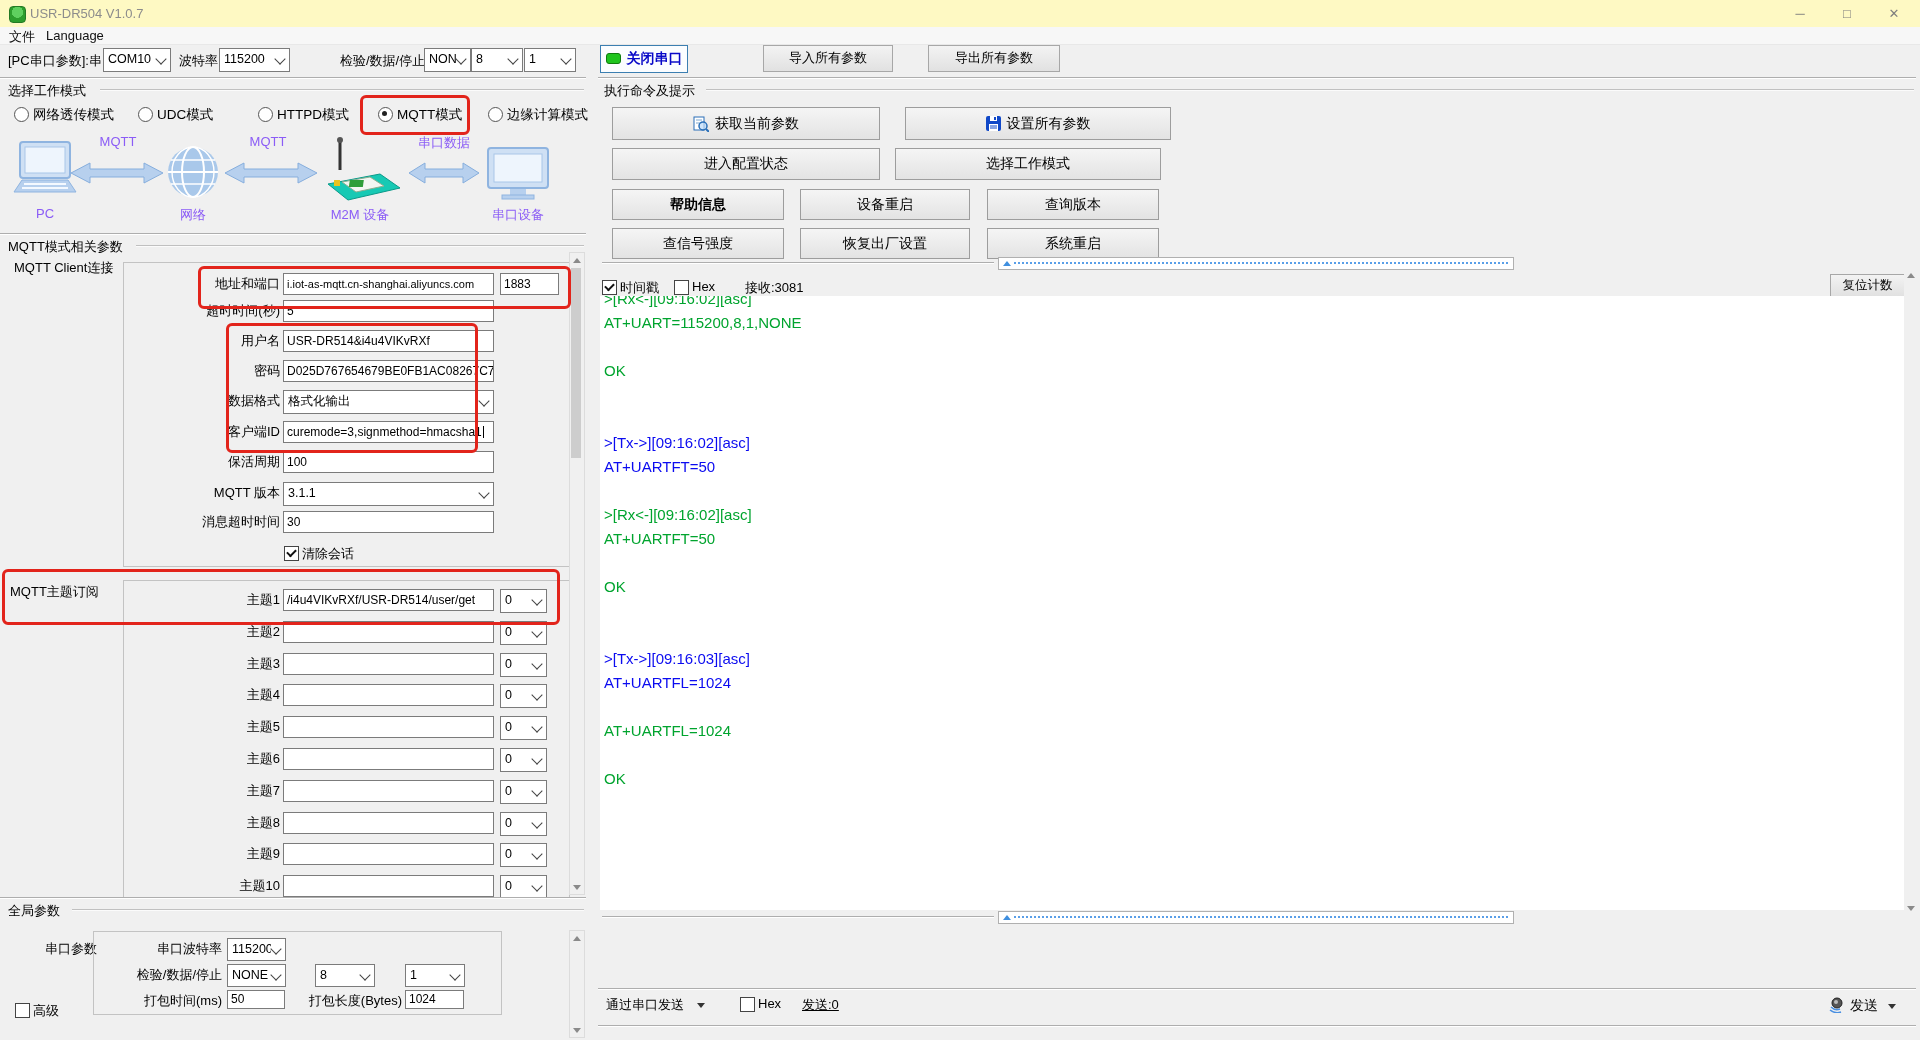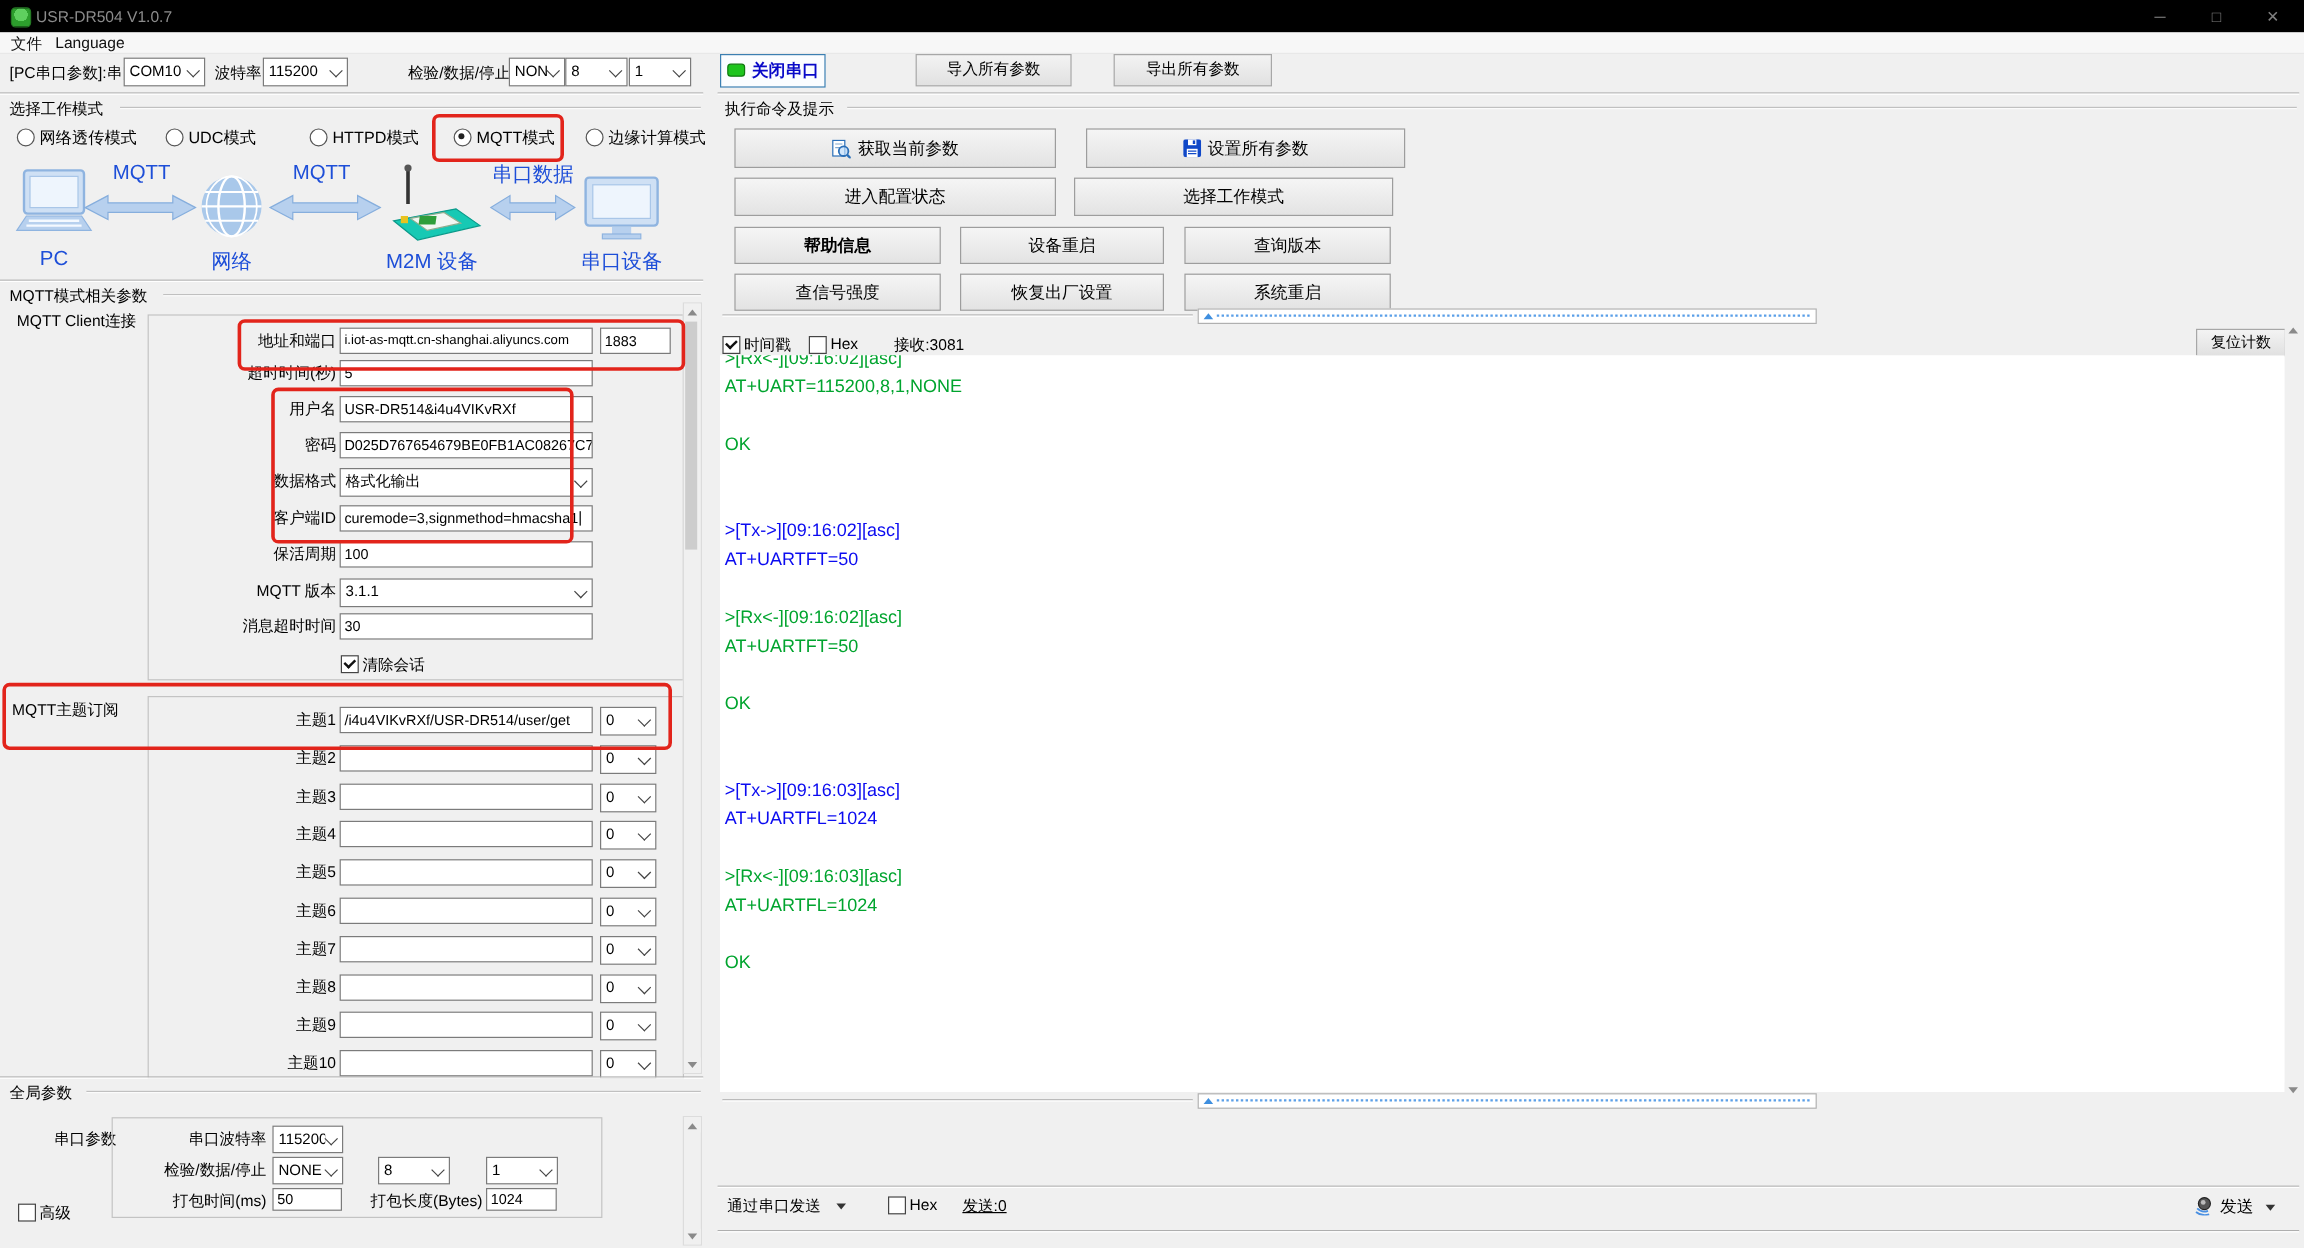--- a/index.html
+++ b/index.html
@@ -1,20 +1,20 @@
 <!DOCTYPE html>
 <html><head>
 <meta charset="utf-8">
 <style>
   html,body{margin:0;padding:0;}
   body{font-family:"Liberation Sans",sans-serif;background:#e8e8e8;}
   #app{position:relative;width:1920px;height:1040px;background:#f0f0f0;overflow:hidden;font-size:13px;color:#000;}
   .abs{position:absolute;}
   
-  .titlebar{position:absolute;left:0;top:0;width:1920px;height:27px;background:#000000;border-bottom:1px solid #e2e2e2;}
+  .titlebar{position:absolute;left:0;top:0;width:1920px;height:27px;background:#fef9c3;border-bottom:1px solid #e2e2e2;}
   .title-text{position:absolute;left:30px;top:6px;font-size:13px;color:#8c8c8c;}
   .appicon{position:absolute;left:9px;top:6px;width:15px;height:15px;border-radius:4px;background:radial-gradient(circle at 50% 35%,#5fd05f 0 45%,#2d9e2d 46% 100%);border:1px solid #247a24;}
   .wbtn{position:absolute;top:0;width:46px;height:27px;text-align:center;line-height:27px;color:#7f7f7f;font-size:13px;}
   .menubar{position:absolute;left:0;top:27px;width:1920px;height:17px;background:#f7f7f7;border-bottom:1px solid #e8e8e8;}
   .menu-item{position:absolute;top:1px;font-size:13px;color:#111;}
   .toolbar{position:absolute;left:0;top:44px;width:1920px;height:32px;}
   .tlabel{position:absolute;top:8px;font-size:13px;}
   .combo{position:absolute;background:#fff;border:1px solid #7b7b7b;overflow:hidden;}
   .combo .cval{position:absolute;left:4px;top:0;right:14px;height:100%;line-height:21px;font-size:12.5px;white-space:nowrap;overflow:hidden;}
   .chev{position:absolute;right:5px;top:50%;width:7px;height:7px;margin-top:-5px;border-right:1.4px solid #444;border-bottom:1.4px solid #444;transform:rotate(45deg);}
@@ -50,21 +50,21 @@
   .dotbar .tri{position:absolute;left:4px;top:3px;border-left:4px solid transparent;border-right:4px solid transparent;border-bottom:5px solid #3f8fdf;}
   .dotbar .dots{position:absolute;left:15px;right:5px;top:4px;border-top:2px dotted #5a9fe8;}
   
   .cmdbtn{position:absolute;background:linear-gradient(#f5f5f5,#e3e3e3);border:1px solid #9d9d9d;font-size:14px;display:flex;align-items:center;justify-content:center;gap:6px;}
   
   .logbox{position:absolute;left:600px;top:296px;width:1304px;height:614px;background:#ffffff;overflow:hidden;}
   .log-body{position:absolute;left:4px;top:-9px;right:0;}
   .lline{height:24px;line-height:24px;font-size:15px;white-space:pre;}
   .lline.g{color:#00a42e;} .lline.b{color:#0b0bf0;} .lline.k{color:#1a1a1a;}
   
-  .dlabel{position:absolute;font-size:17px;text-align:center;color:#1d4ed8;}
+  .dlabel{position:absolute;font-size:13px;text-align:center;color:#8b5cf6;}
   .send-tri{position:absolute;border-left:4px solid transparent;border-right:4px solid transparent;border-top:5px solid #333;}
 </style>
 </head>
 <body>
 
 <div id="app">
 
   <div class="titlebar">
     <span class="appicon"></span>
     <span class="title-text">USR-DR504 V1.0.7</span>
@@ -396,21 +396,20 @@
         <div class="lline k"></div>
         <div class="lline g">&gt;[Rx&lt;-][09:16:02][asc]</div>
         <div class="lline g">AT+UARTFT=50</div>
         <div class="lline k"></div>
         <div class="lline g">OK</div>
         <div class="lline k"></div>
         <div class="lline k"></div>
         <div class="lline b">&gt;[Tx-&gt;][09:16:03][asc]</div>
         <div class="lline b">AT+UARTFL=1024</div>
         <div class="lline k"></div>
-        <div class="lline g">&gt;[Rx&lt;-][09:16:03][asc]</div>
         <div class="lline g">AT+UARTFL=1024</div>
         <div class="lline k"></div>
         <div class="lline g">OK</div>
         <div class="lline k"></div>
         <div class="lline k"></div>
       </div>
   </div>
 
   <div class="groove" style="left:602px;top:916px;width:392px;"></div>
   <div class="dotbar" style="left:998px;top:911px;width:514px;">

